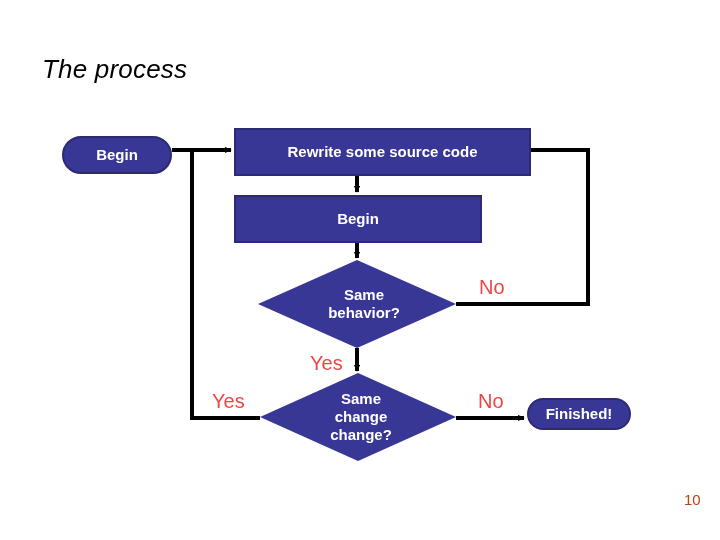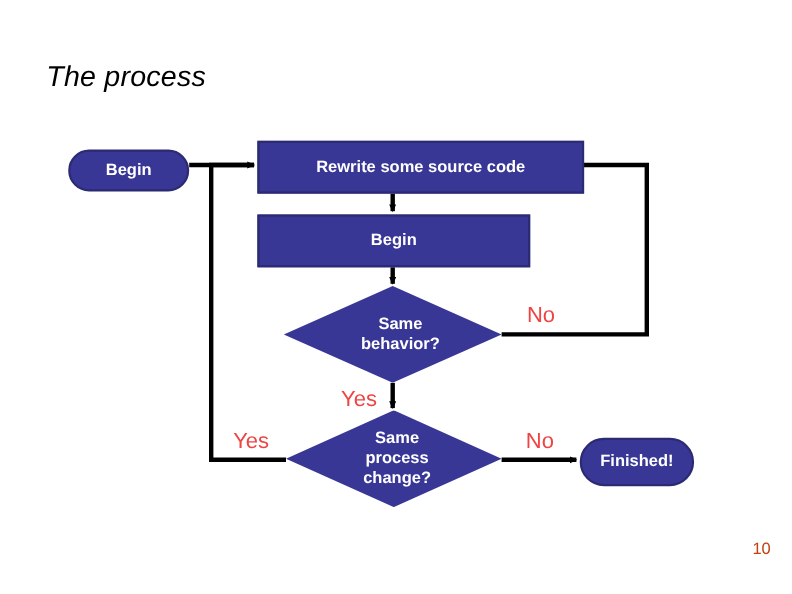--- a/index.html
+++ b/index.html
@@ -95,21 +95,21 @@
     position: relative;
     z-index: 2;
   }
 
   
   #node-begin      { left: 62px;  top: 136px; width: 110px; height: 38px; }
   #node-rewrite    { left: 234px; top: 128px; width: 297px; height: 48px; }
   #node-test       { left: 234px; top: 195px; width: 248px; height: 48px; }
   #node-same-behavior { left: 258px; top: 260px; width: 198px; height: 88px; }
   #node-more-change   { left: 260px; top: 373px; width: 196px; height: 88px; }
-  #node-finished   { left: 527px; top: 398px; width: 104px; height: 44px; }
+  #node-finished   { left: 527px; top: 398px; width: 104px; height: 32px; }
 
   
   #node-same-behavior .diamond-label { transform: translateX(7px); }
   #node-more-change   .diamond-label { transform: translateX(3px); }
 
   
   .edge-label {
     position: absolute;
     font-family: "Liberation Sans", sans-serif;
     font-size: 20px;
@@ -168,21 +168,21 @@
     <div class="node node-diamond" id="node-same-behavior">
       <span class="diamond-label">
         <span>Same</span><br>
         <span>behavior?</span>
       </span>
     </div>
 
     <div class="node node-diamond" id="node-more-change">
       <span class="diamond-label">
         <span>Same</span><br>
-        <span>process</span><br>
+        <span>change</span><br>
         <span>change?</span>
       </span>
     </div>
 
     <div class="node node-pill" id="node-finished">
       <span>Finished!</span>
     </div>
 
     <div class="edge-label" id="label-no-same">No</div>
 

